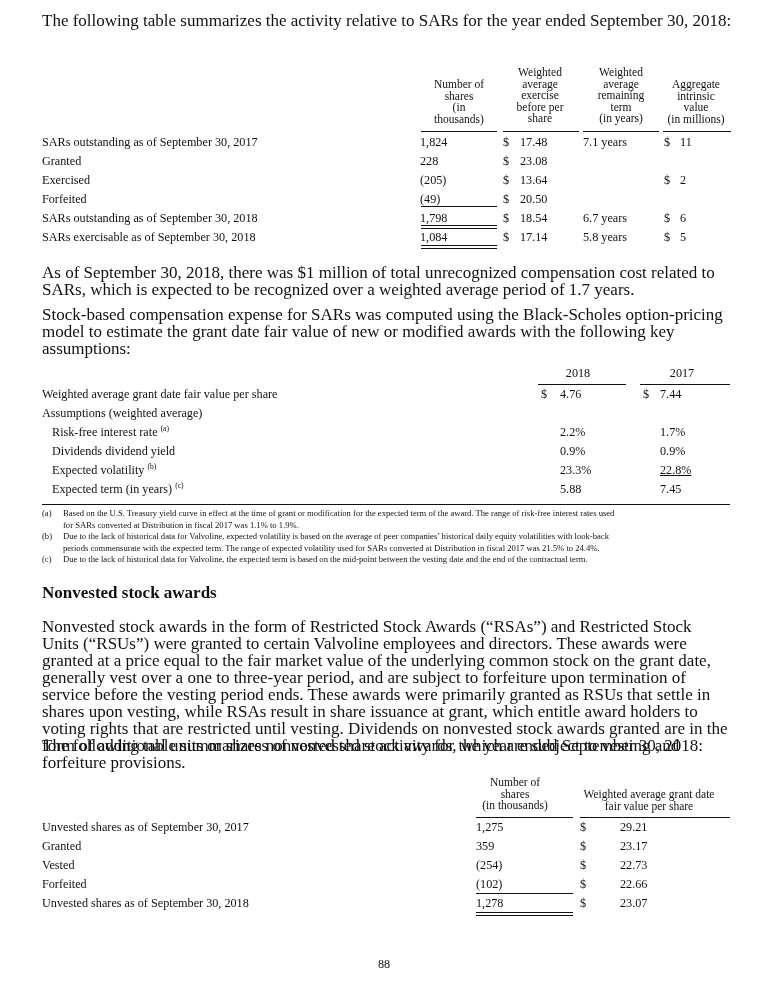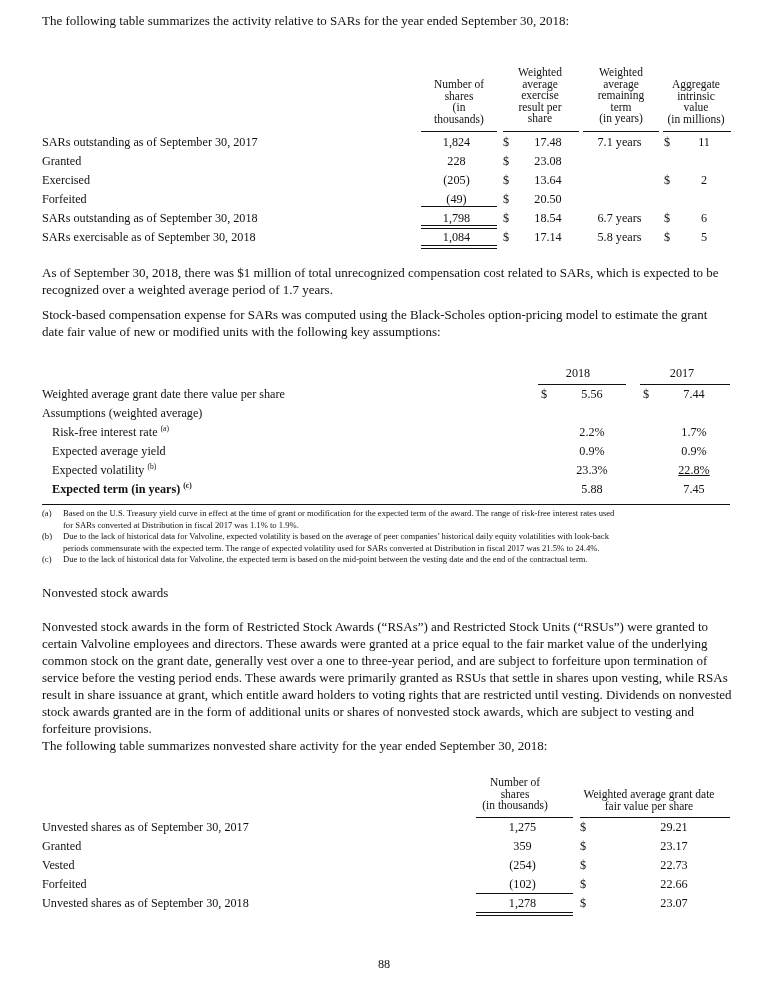--- a/index.html
+++ b/index.html
@@ -1,44 +1,44 @@
 <!DOCTYPE html>
 <html><head>
 <meta charset="utf-8">
 <style>
   html, body { margin: 0; padding: 0; background: #ffffff; }
   body { width: 768px; height: 997px; position: relative; overflow: hidden;
          font-family: "Liberation Serif", "DejaVu Serif", serif; color: #111; font-size: 12.2px; }
-  .para { position: absolute; left: 42px; width: 690px; line-height: 17px; font-size: 13px; }
+  .para { position: absolute; left: 42px; width: 690px; line-height: 17px; font-size: 17px; }
   .hdr { position: absolute; text-align: center; line-height: 11.5px; font-size: 11.5px; }
   .cell { position: absolute; white-space: nowrap; font-size: 12.2px; }
-  .r { text-align: center; }
+  .r { text-align: left; }
   .line { position: absolute; height: 0; border-top: 1.5px solid #111; }
   .dline { position: absolute; height: 2px; border-top: 1.2px solid #111; border-bottom: 1.2px solid #111; }
   .fn { position: absolute; font-size: 8.6px; line-height: 11px; }
   .sup { font-size: 7.5px; vertical-align: super; line-height: 0; }
-  .bold { font-weight: normal; }
+  .bold { font-weight: bold; }
 </style>
 </head>
 <body>
 
 <div class="para" style="top:12px;">The following table summarizes the activity relative to SARs for the year ended September 30, 2018:</div>
 
 <div>
   <div class="hdr" style="left:420px; top:79px; width:78px;">
     <div>Number of</div>
     <div>shares</div>
     <div>(in</div>
     <div>thousands)</div>
   </div>
   <div class="hdr" style="left:500px; top:67px; width:80px;">
     <div>Weighted</div>
     <div>average</div>
     <div>exercise</div>
-    <div>result per</div>
+    <div>before per</div>
     <div>share</div>
   </div>
   <div class="hdr" style="left:582px; top:67px; width:78px;">
     <div>Weighted</div>
     <div>average</div>
     <div>remaining</div>
     <div>term</div>
     <div>(in years)</div>
   </div>
   <div class="hdr" style="left:660px; top:79px; width:72px;">
@@ -109,65 +109,65 @@
         <div class="cell r" style="left:680px; top:230px; width:48px;">5</div>
       </div>
     </div>
 
   <div class="line" style="left:421px; top:206px; width:76px;"></div>
   <div class="dline" style="left:421px; top:225px; width:76px;"></div>
   <div class="dline" style="left:421px; top:245px; width:76px;"></div>
 </div>
 
 <div class="para" style="top:264px;">As of September 30, 2018, there was $1 million of total unrecognized compensation cost related to SARs, which is expected to be recognized over a weighted average period of 1.7 years.</div>
-<div class="para" style="top:306px;">Stock-based compensation expense for SARs was computed using the Black-Scholes option-pricing model to estimate the grant date fair value of new or modified units with the following key assumptions:</div>
+<div class="para" style="top:306px;">Stock-based compensation expense for SARs was computed using the Black-Scholes option-pricing model to estimate the grant date fair value of new or modified awards with the following key assumptions:</div>
 
 <div>
   <div class="cell" style="left:538px; top:366px; width:80px; text-align:center;">2018</div>
   <div class="cell" style="left:640px; top:366px; width:84px; text-align:center;">2017</div>
   <div class="line" style="left:538px; top:384px; width:88px;"></div>
   <div class="line" style="left:640px; top:384px; width:90px;"></div>
   <div id="assump-rows">
       <div>
-        <div class="cell" style="left:42px; top:387px;"><span>Weighted average grant date there value per share</span></div>
+        <div class="cell" style="left:42px; top:387px;"><span>Weighted average grant date fair value per share</span></div>
         <div class="cell" style="left:541px; top:387px;">$</div>
-        <div class="cell r" style="left:560px; top:387px; width:64px;">5.56</div>
+        <div class="cell r" style="left:560px; top:387px; width:64px;">4.76</div>
         <div class="cell" style="left:643px; top:387px;">$</div>
         <div class="cell r" style="left:660px; top:387px; width:68px;">7.44</div>
       </div>
       <div>
         <div class="cell" style="left:42px; top:406px;"><span>Assumptions (weighted average)</span></div>
         <div class="cell" style="left:541px; top:406px;"></div>
         <div class="cell r" style="left:560px; top:406px; width:64px;"></div>
         <div class="cell" style="left:643px; top:406px;"></div>
         <div class="cell r" style="left:660px; top:406px; width:68px;"></div>
       </div>
       <div>
         <div class="cell" style="left:52px; top:425px;"><span>Risk-free interest rate</span> <span class="sup">(a)</span></div>
         <div class="cell" style="left:541px; top:425px;"></div>
         <div class="cell r" style="left:560px; top:425px; width:64px;">2.2%</div>
         <div class="cell" style="left:643px; top:425px;"></div>
         <div class="cell r" style="left:660px; top:425px; width:68px;">1.7%</div>
       </div>
       <div>
-        <div class="cell" style="left:52px; top:444px;"><span>Expected average yield</span></div>
+        <div class="cell" style="left:52px; top:444px;"><span>Dividends dividend yield</span></div>
         <div class="cell" style="left:541px; top:444px;"></div>
         <div class="cell r" style="left:560px; top:444px; width:64px;">0.9%</div>
         <div class="cell" style="left:643px; top:444px;"></div>
         <div class="cell r" style="left:660px; top:444px; width:68px;">0.9%</div>
       </div>
       <div>
         <div class="cell" style="left:52px; top:463px;"><span>Expected volatility</span> <span class="sup">(b)</span></div>
         <div class="cell" style="left:541px; top:463px;"></div>
         <div class="cell r" style="left:560px; top:463px; width:64px;">23.3%</div>
         <div class="cell" style="left:643px; top:463px;"></div>
         <div class="cell r" style="left:660px; top:463px; width:68px;text-decoration:underline;">22.8%</div>
       </div>
       <div>
-        <div class="cell" style="left:52px; top:482px;font-weight:bold;"><span>Expected term (in years)</span> <span class="sup">(c)</span></div>
+        <div class="cell" style="left:52px; top:482px;"><span>Expected term (in years)</span> <span class="sup">(c)</span></div>
         <div class="cell" style="left:541px; top:482px;"></div>
         <div class="cell r" style="left:560px; top:482px; width:64px;">5.88</div>
         <div class="cell" style="left:643px; top:482px;"></div>
         <div class="cell r" style="left:660px; top:482px; width:68px;">7.45</div>
       </div>
     </div>
   <div class="line" style="left:42px; top:504px; width:688px;"></div>
 </div>
 
 <div id="footnotes">

